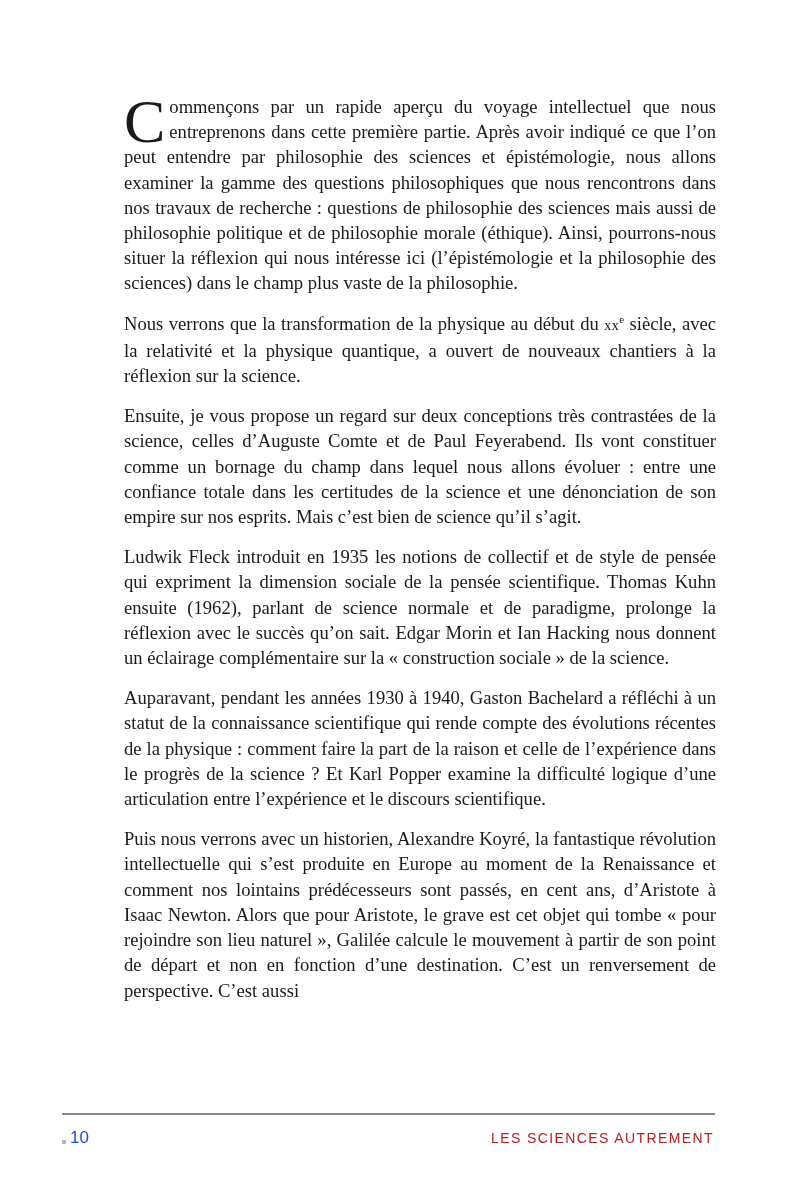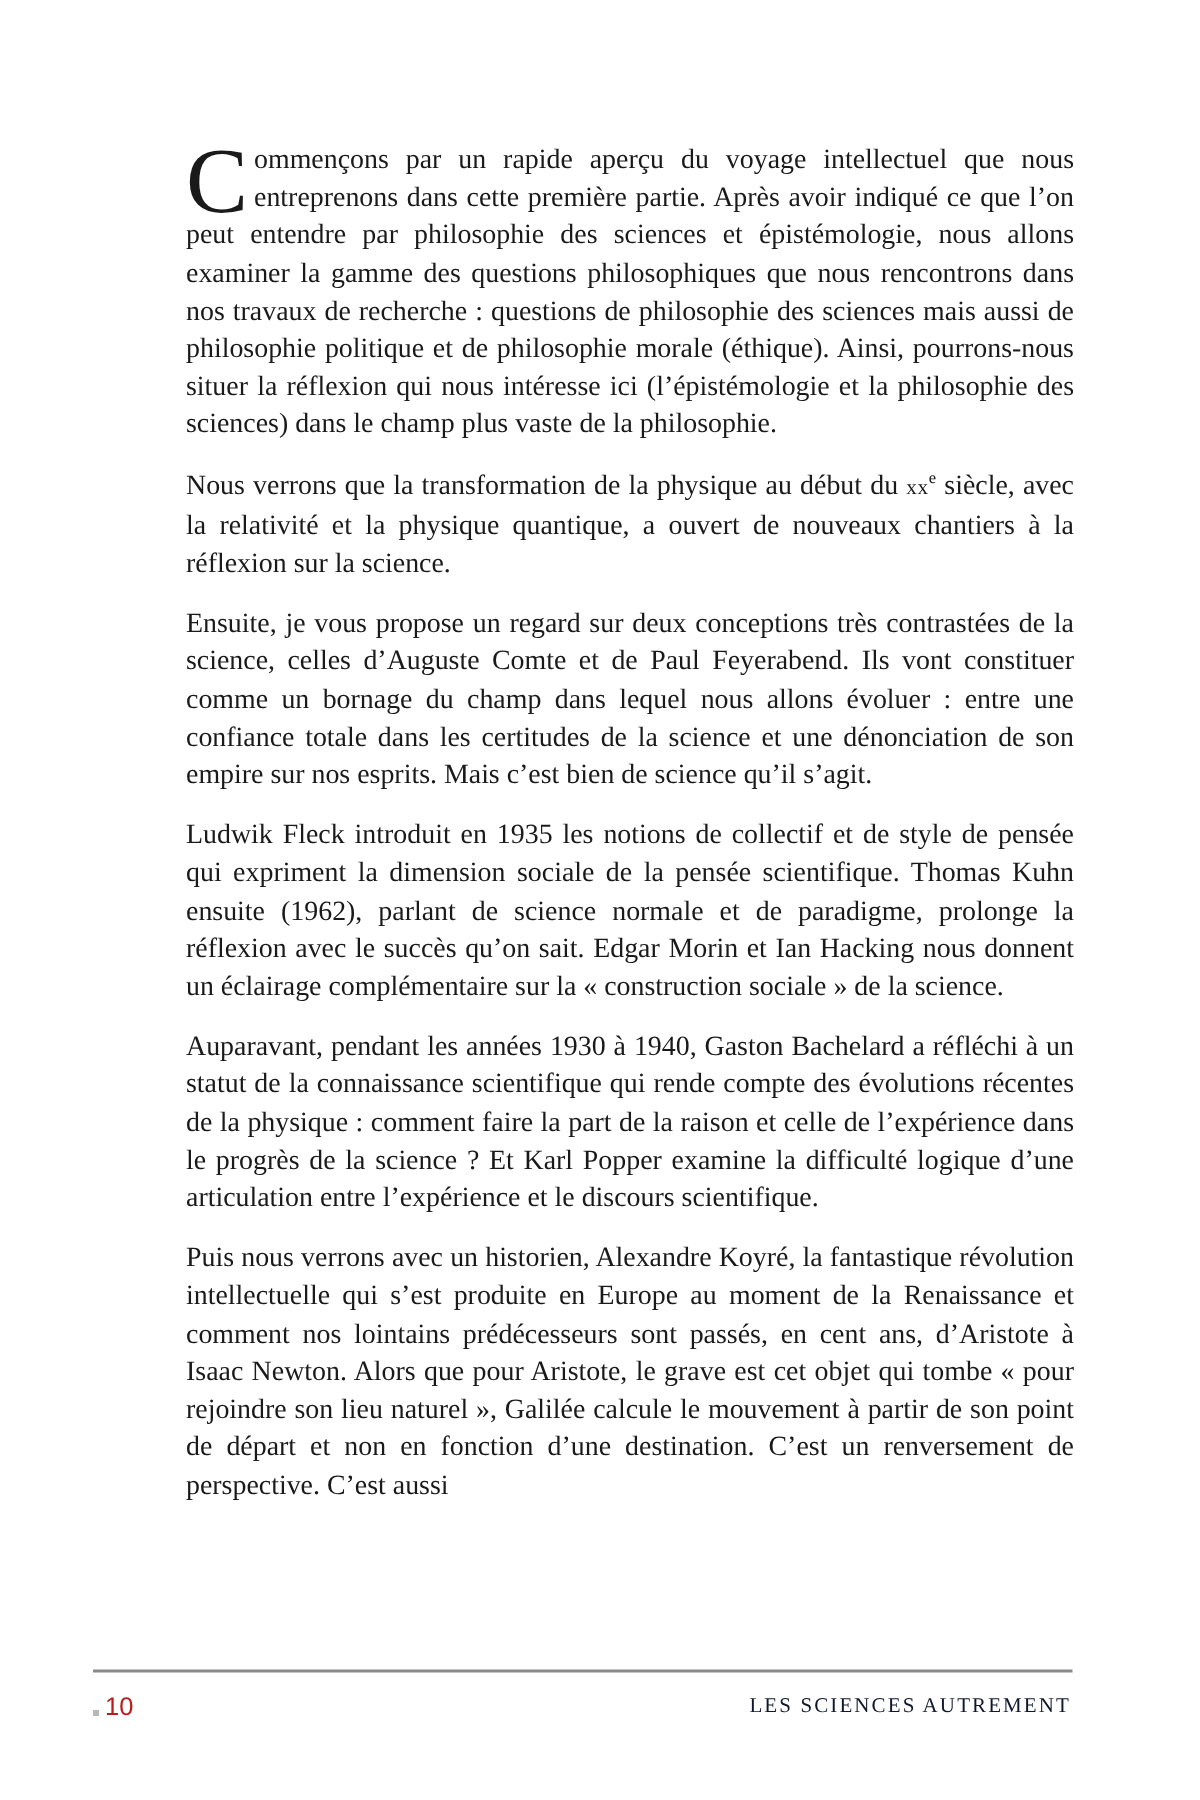--- a/index.html
+++ b/index.html
@@ -53,38 +53,38 @@
       width: 653px;
       height: 2px;
       background: #8a8a8a;
     }
     .page-number {
       position: absolute;
       left: 70px;
       top: 1128px;
       font-family: "Liberation Sans", "DejaVu Sans", sans-serif;
       font-size: 17px;
-      color: #b91c1c;
+      color: #1d4ed8;
     }
     .page-number-dot {
       position: absolute;
       left: 62px;
       top: 1140px;
       width: 4px;
       height: 4px;
       background: #b8b8b8;
     }
     .running-title {
       position: absolute;
       right: 86px;
       top: 1130px;
-      font-family: Liberation Serif, serif;
+      font-family: Liberation Sans, sans-serif;
       font-size: 14px;
       letter-spacing: 1.4px;
-      color: #0f172a;
+      color: #b91c1c;
     }
   </style>
 </head>
 <body>
 
 <div class="text-block">
   <p class="para"><span class="drop-cap">C</span><span>ommençons par un rapide aperçu du voyage intellectuel que nous entreprenons dans cette première partie. Après avoir indiqué ce que l’on peut entendre par philosophie des sciences et épistémologie, nous allons examiner la gamme des questions philosophiques que nous rencontrons dans nos travaux de recherche : questions de philosophie des sciences mais aussi de philosophie politique et de philosophie morale (éthique). Ainsi, pourrons-nous situer la réflexion qui nous intéresse ici (l’épistémologie et la philosophie des sciences) dans le champ plus vaste de la philosophie.</span></p>
 
   <p class="para"><span>Nous verrons que la transformation de la physique au début du </span><span class="smallcap-xx">xx</span><span class="sup">e</span><span> siècle, avec la relativité et la physique quantique, a ouvert de nouveaux chantiers à la réflexion sur la science.</span></p>
 

